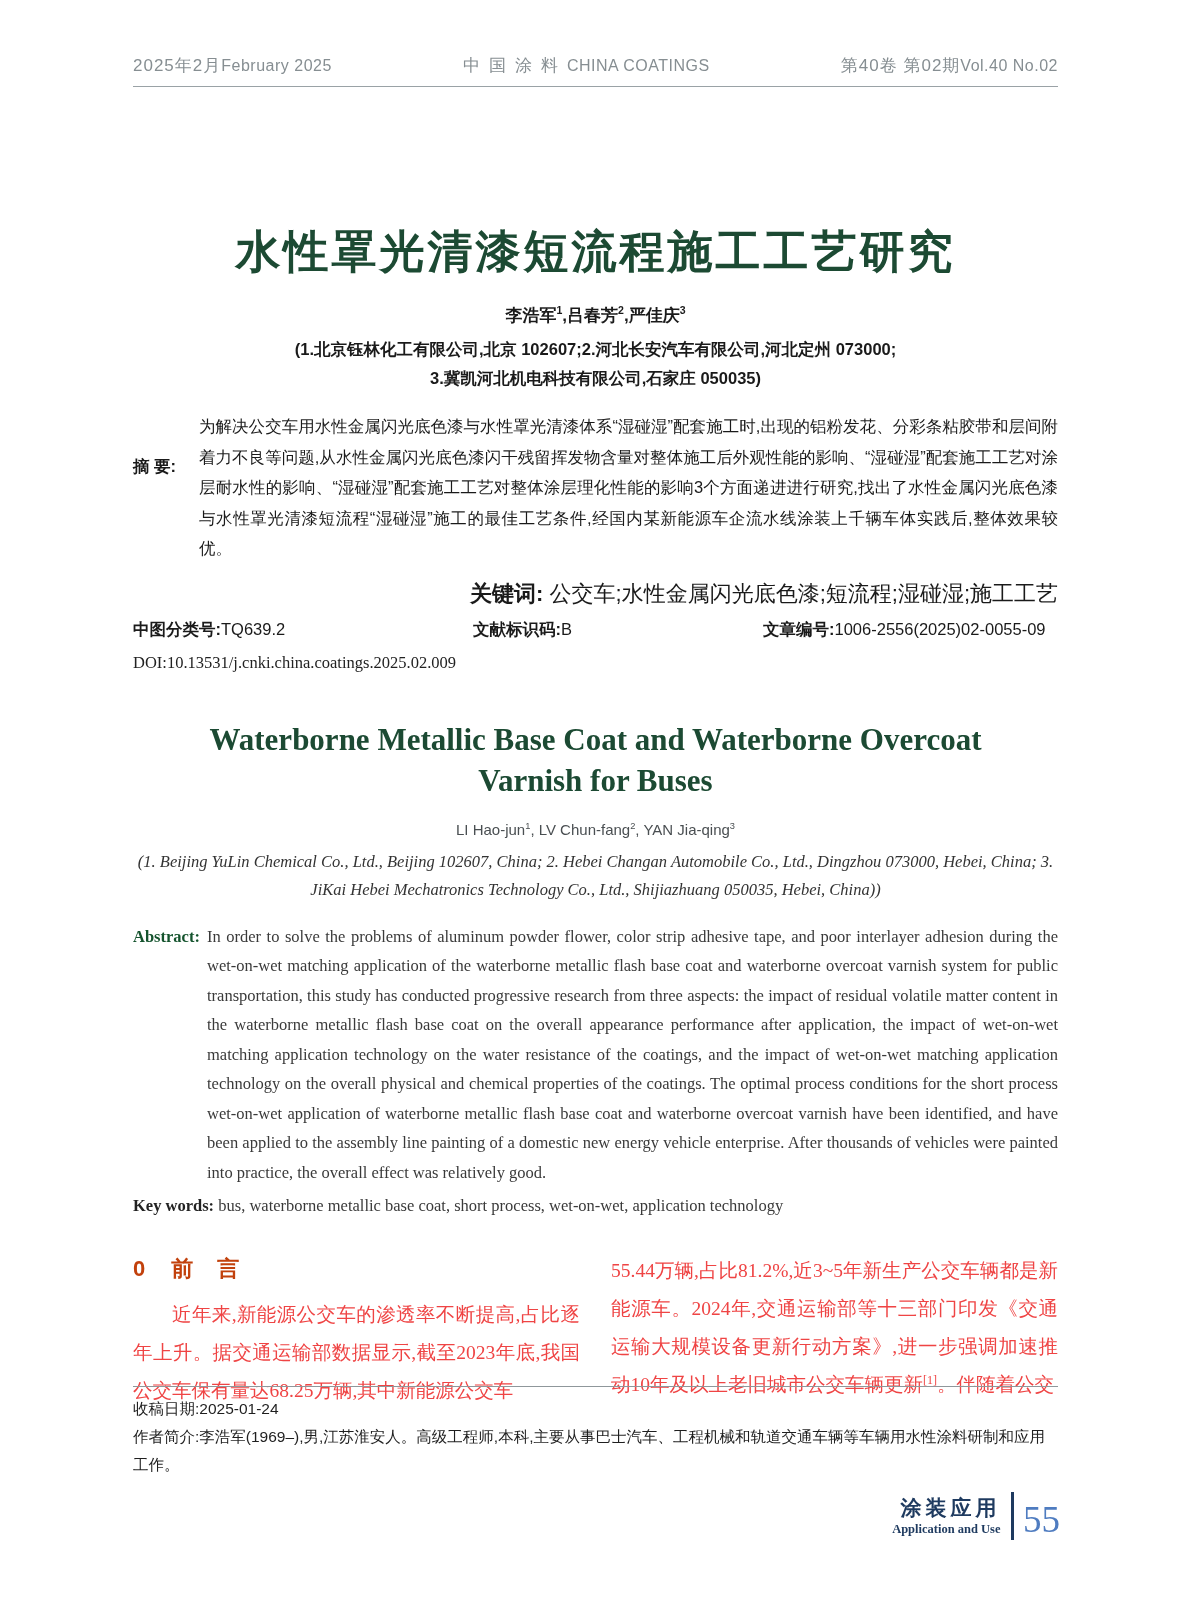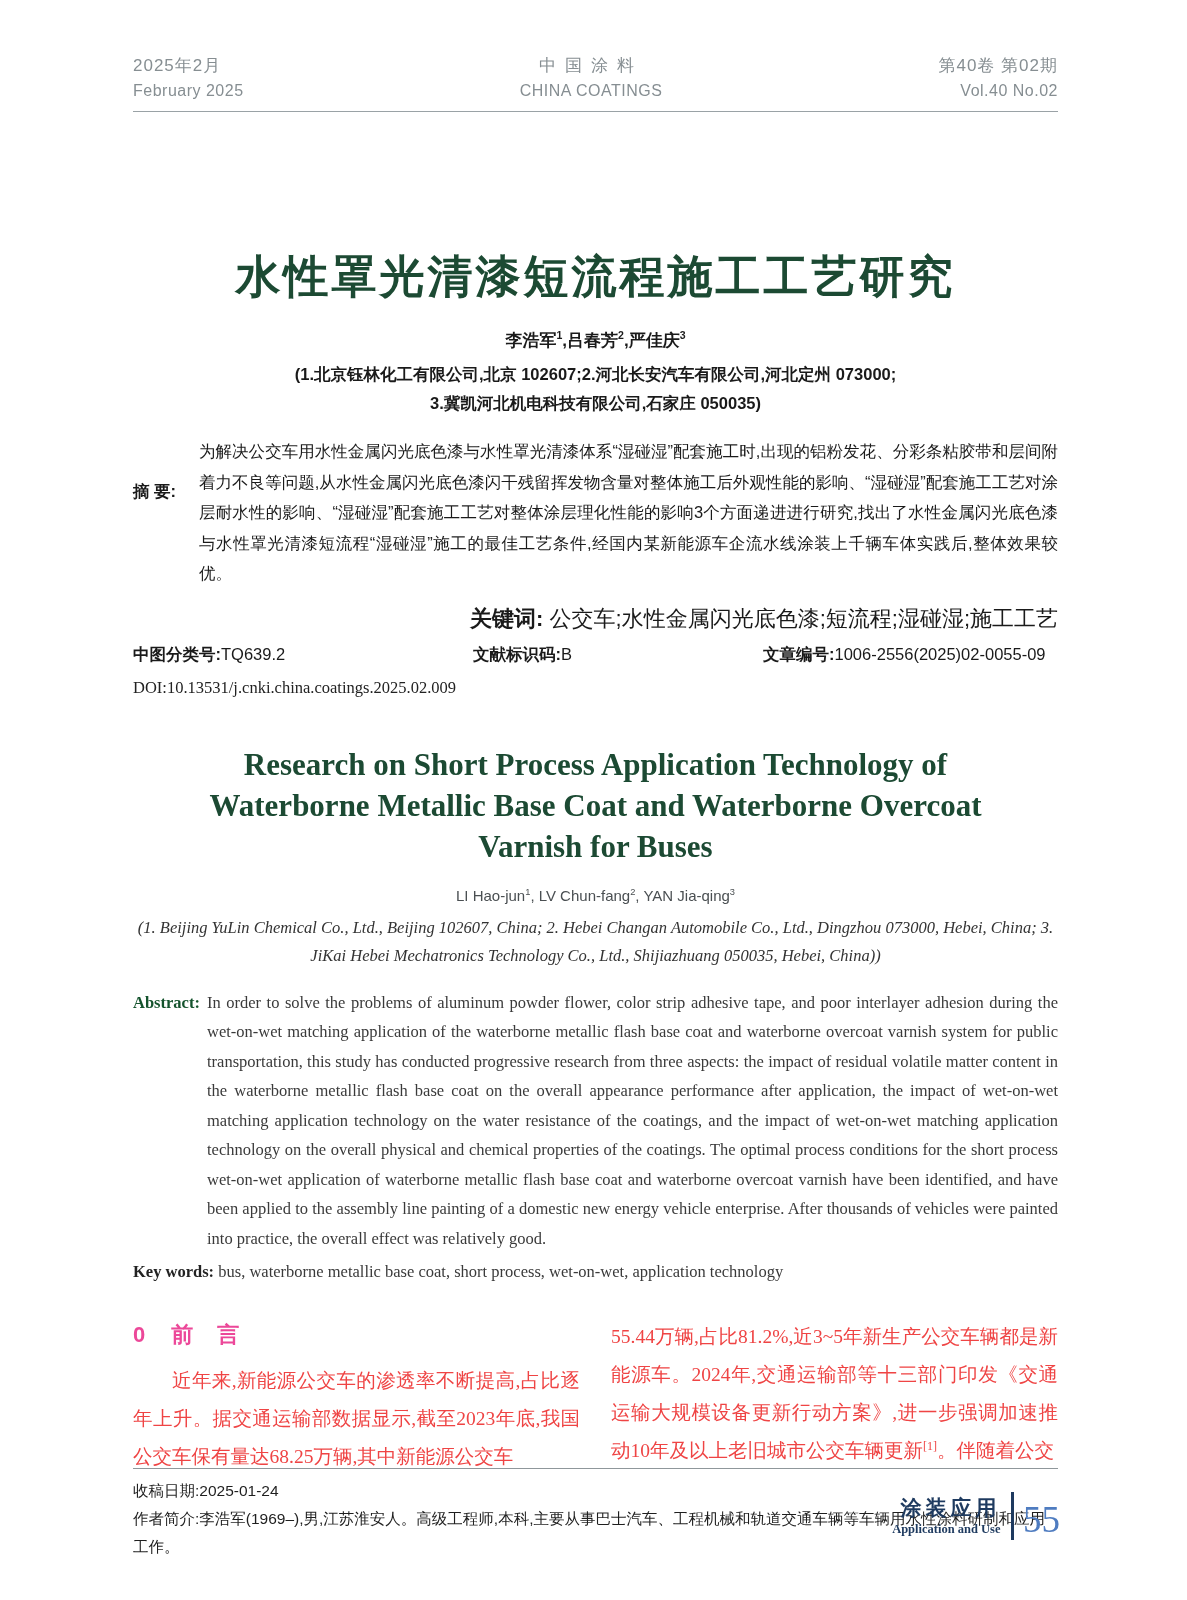--- a/index.html
+++ b/index.html
@@ -9,21 +9,21 @@
     -webkit-font-smoothing:antialiased;
   }
   .page{position:absolute;left:133px;top:0;width:925px;}
 
   
   .jheader{
     display:flex;justify-content:space-between;align-items:flex-end;
     padding-top:53px;padding-bottom:8px;border-bottom:1.5px solid #9aa2a6;
     color:#868e92;font-size:17px;line-height:25px;
   }
-  .jheader .col{display:flex;flex-direction:column;}
+  .jheader .col{display:flex;flex-direction:row;}
   .jheader .c{text-align:center;}
   .jheader .r{text-align:right;}
   .jheader .zh{letter-spacing:1px;}
   .jheader .c .zh{letter-spacing:9px;}
   .jheader .en{font-size:16px;letter-spacing:0.5px;}
 
   
   .title-zh{
     margin-top:135px;text-align:center;color:#1c4a33;
     font-size:45px;font-weight:bold;line-height:60px;letter-spacing:3px;
@@ -72,32 +72,32 @@
   .kw-en{
     margin-top:4px;font-family:"Liberation Serif",serif;font-size:16.5px;
     line-height:29px;color:#3a3a3a;
   }
   .kw-en .lbl{font-weight:bold;color:#222;}
 
   
   .columns{margin-top:32px;display:flex;gap:31px;}
   .colm{width:447px;}
   .sec-head{
-    color:#ec4899;font-size:22px;font-weight:bold;margin:2px 0 12px 0;letter-spacing:1px;
+    color:#c2410c;font-size:22px;font-weight:bold;margin:2px 0 12px 0;letter-spacing:1px;
   }
   .sec-head .num{margin-right:26px;letter-spacing:0;}
   .body-p{
     font-family:"Liberation Serif",serif;font-size:19.5px;line-height:38px;
     text-align:justify;color:#ef4444;margin:0;
   }
   .indent{text-indent:2em;}
 
   
   .footnote{
-    position:absolute;left:133px;top:1468px;width:925px;
+    position:absolute;left:133px;top:1386px;width:925px;
     border-top:1.5px solid #8f979b;padding-top:8px;
     font-size:15.5px;line-height:28px;font-weight:500;color:#1f1f1f;
   }
 
   
   .badge{
     position:absolute;right:127px;top:1492px;
     display:flex;align-items:center;
   }
   .badge .names{text-align:right;margin-right:10px;}
@@ -165,21 +165,20 @@
       <span class="lbl">文献标识码:</span><span>B</span>
     </div>
     <div class="m3">
       <span class="lbl">文章编号:</span><span>1006-2556(2025)02-0055-09</span>
     </div>
   </div>
 
   <div class="doi">DOI:10.13531/j.cnki.china.coatings.2025.02.009</div>
 
   <h2 class="title-en" style="margin-bottom:0;">
-    <div>Research on Short Process Application Technology of</div>
     <div>Waterborne Metallic Base Coat and Waterborne Overcoat</div>
     <div>Varnish for Buses</div>
   </h2>
 
   <div class="authors-en">
     <span>LI Hao-jun</span><sup>1</sup><span>, LV Chun-fang</span><sup>2</sup><span>, YAN Jia-qing</span><sup>3</sup>
   </div>
 
   <div class="affil-en">(1. Beijing YuLin Chemical Co., Ltd., Beijing 102607, China; 2. Hebei Changan Automobile Co., Ltd., Dingzhou 073000, Hebei, China; 3. JiKai Hebei Mechatronics Technology Co., Ltd., Shijiazhuang 050035, Hebei, China))</div>
 

